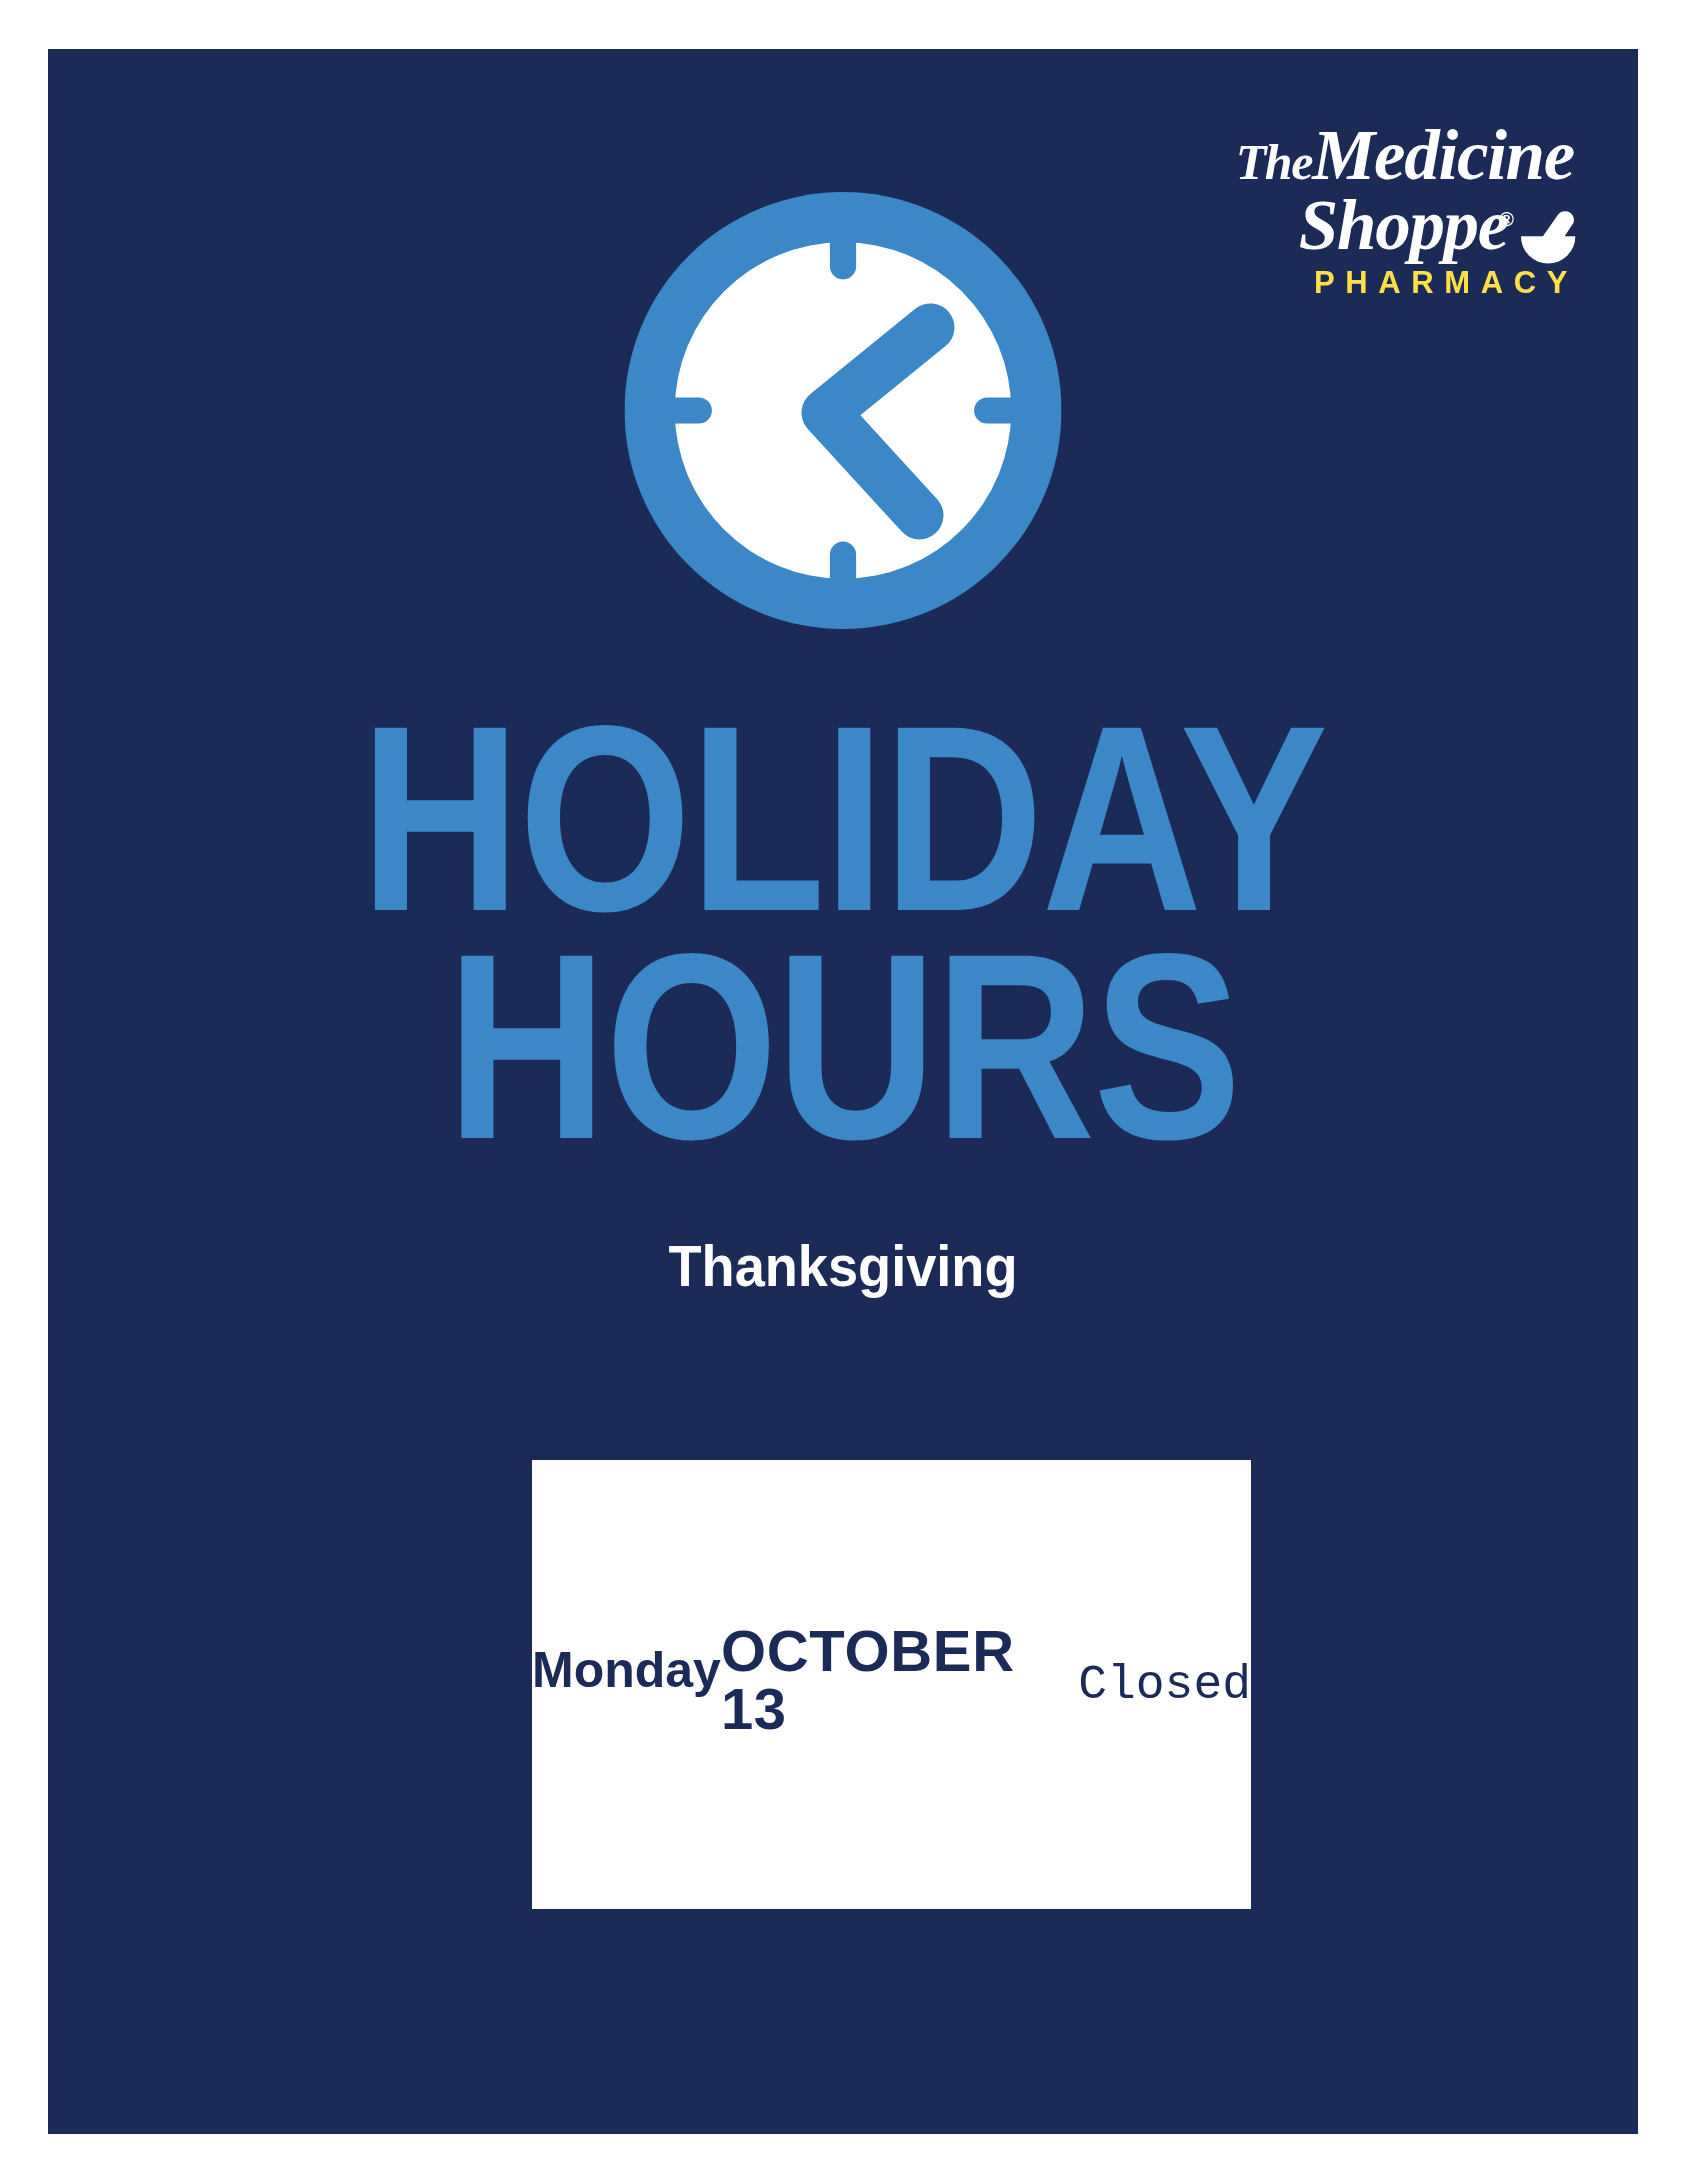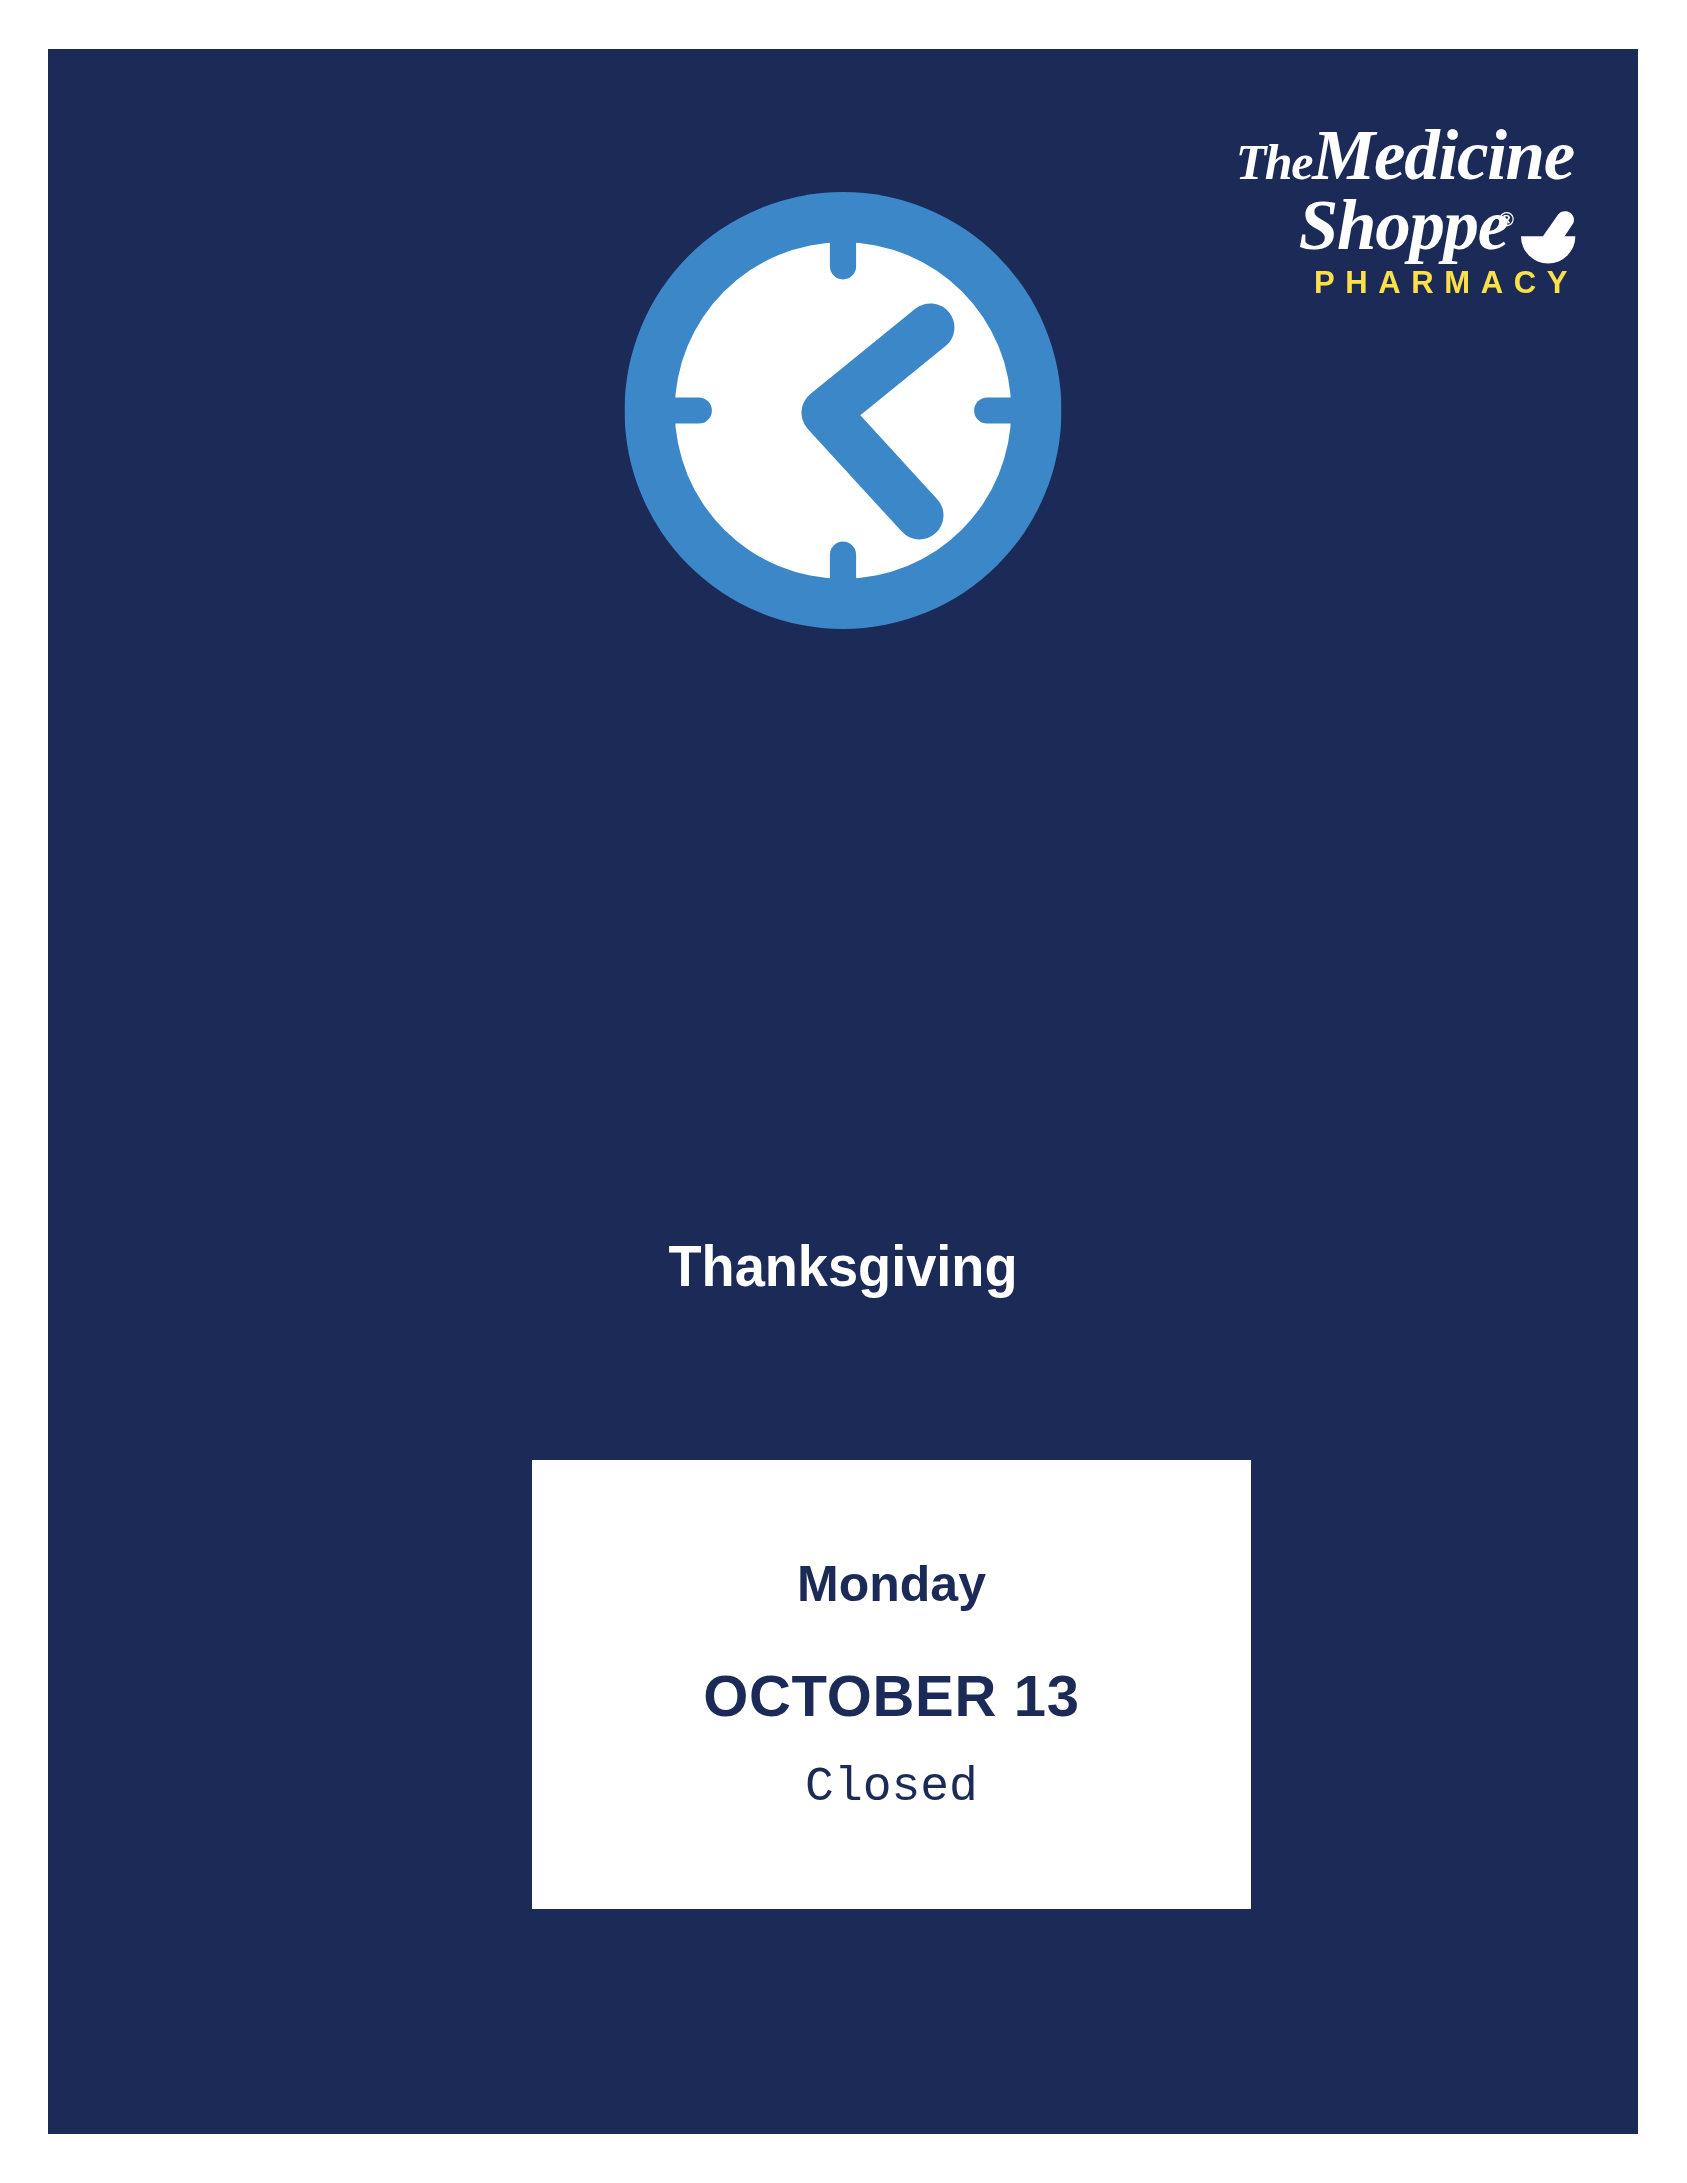--- a/index.html
+++ b/index.html
@@ -143,23 +143,23 @@
 
   
   .detail-card {
     position: absolute;
     left: 484px;
     top: 1411px;
     width: 719px;
     height: 449px;
     background: #ffffff;
     display: flex;
-    flex-direction: column;
+    flex-direction: row;
     align-items: center;
-    justify-content: center;
+    justify-content: space-between;
   }
   .card-day {
     color: #1b2a57;
     font-size: 50px;
     font-weight: bold;
     letter-spacing: 0px;
     line-height: 1;
     margin-bottom: 30px;
   }
   .card-date {
@@ -212,20 +212,24 @@
 
         <rect x="94" y="14" width="12" height="26" rx="6" fill="#3b87c8"></rect>
         <rect x="94" y="160" width="12" height="26" rx="6" fill="#3b87c8"></rect>
         <rect x="14" y="94" width="26" height="12" rx="6" fill="#3b87c8"></rect>
         <rect x="160" y="94" width="26" height="12" rx="6" fill="#3b87c8"></rect>
 
         <path d="M140 62 L92 101 L135 148" fill="none" stroke="#3b87c8" stroke-width="22" stroke-linecap="round" stroke-linejoin="round"></path>
       </svg>
     </div>
 
+    <div class="headline-block">
+      <span class="headline-line">HOLIDAY</span>
+      <span class="headline-line">HOURS</span>
+    </div>
 
     <div class="subtitle">Thanksgiving</div>
 
     <div class="detail-card">
       <div class="card-day">Monday</div>
       <div class="card-date">OCTOBER 13</div>
       <div class="card-status">Closed</div>
     </div>
 
   </div>

